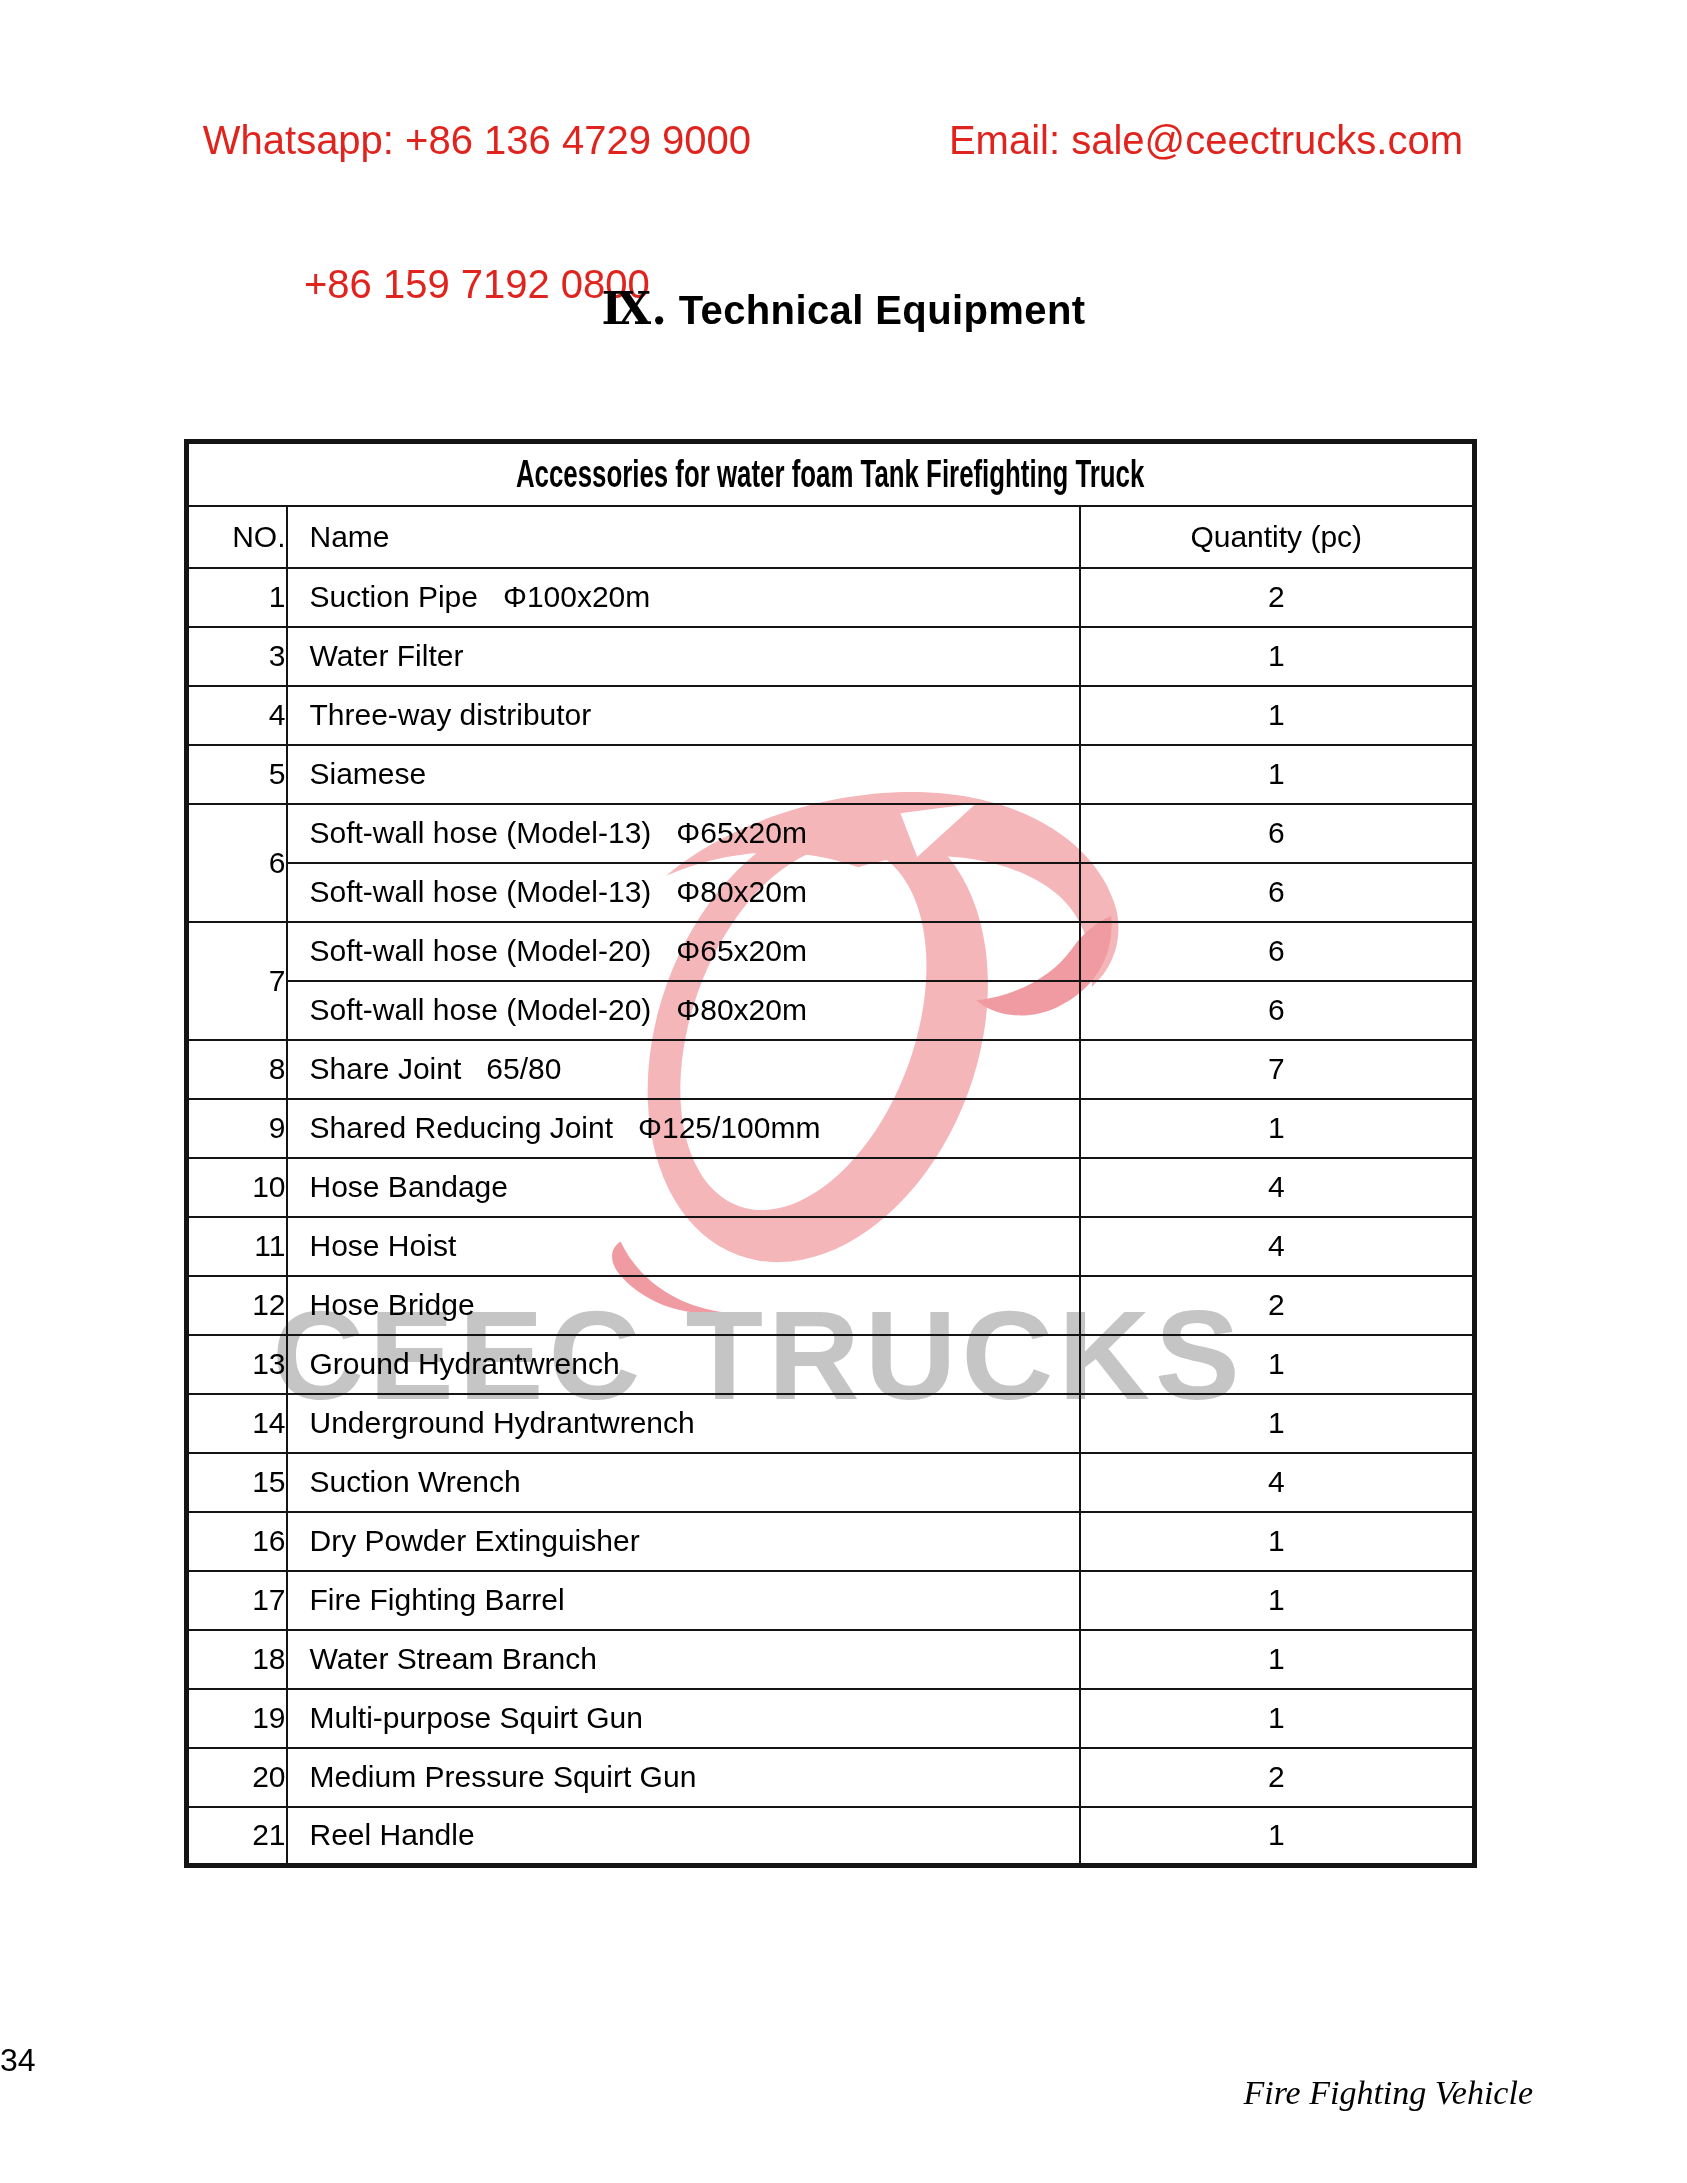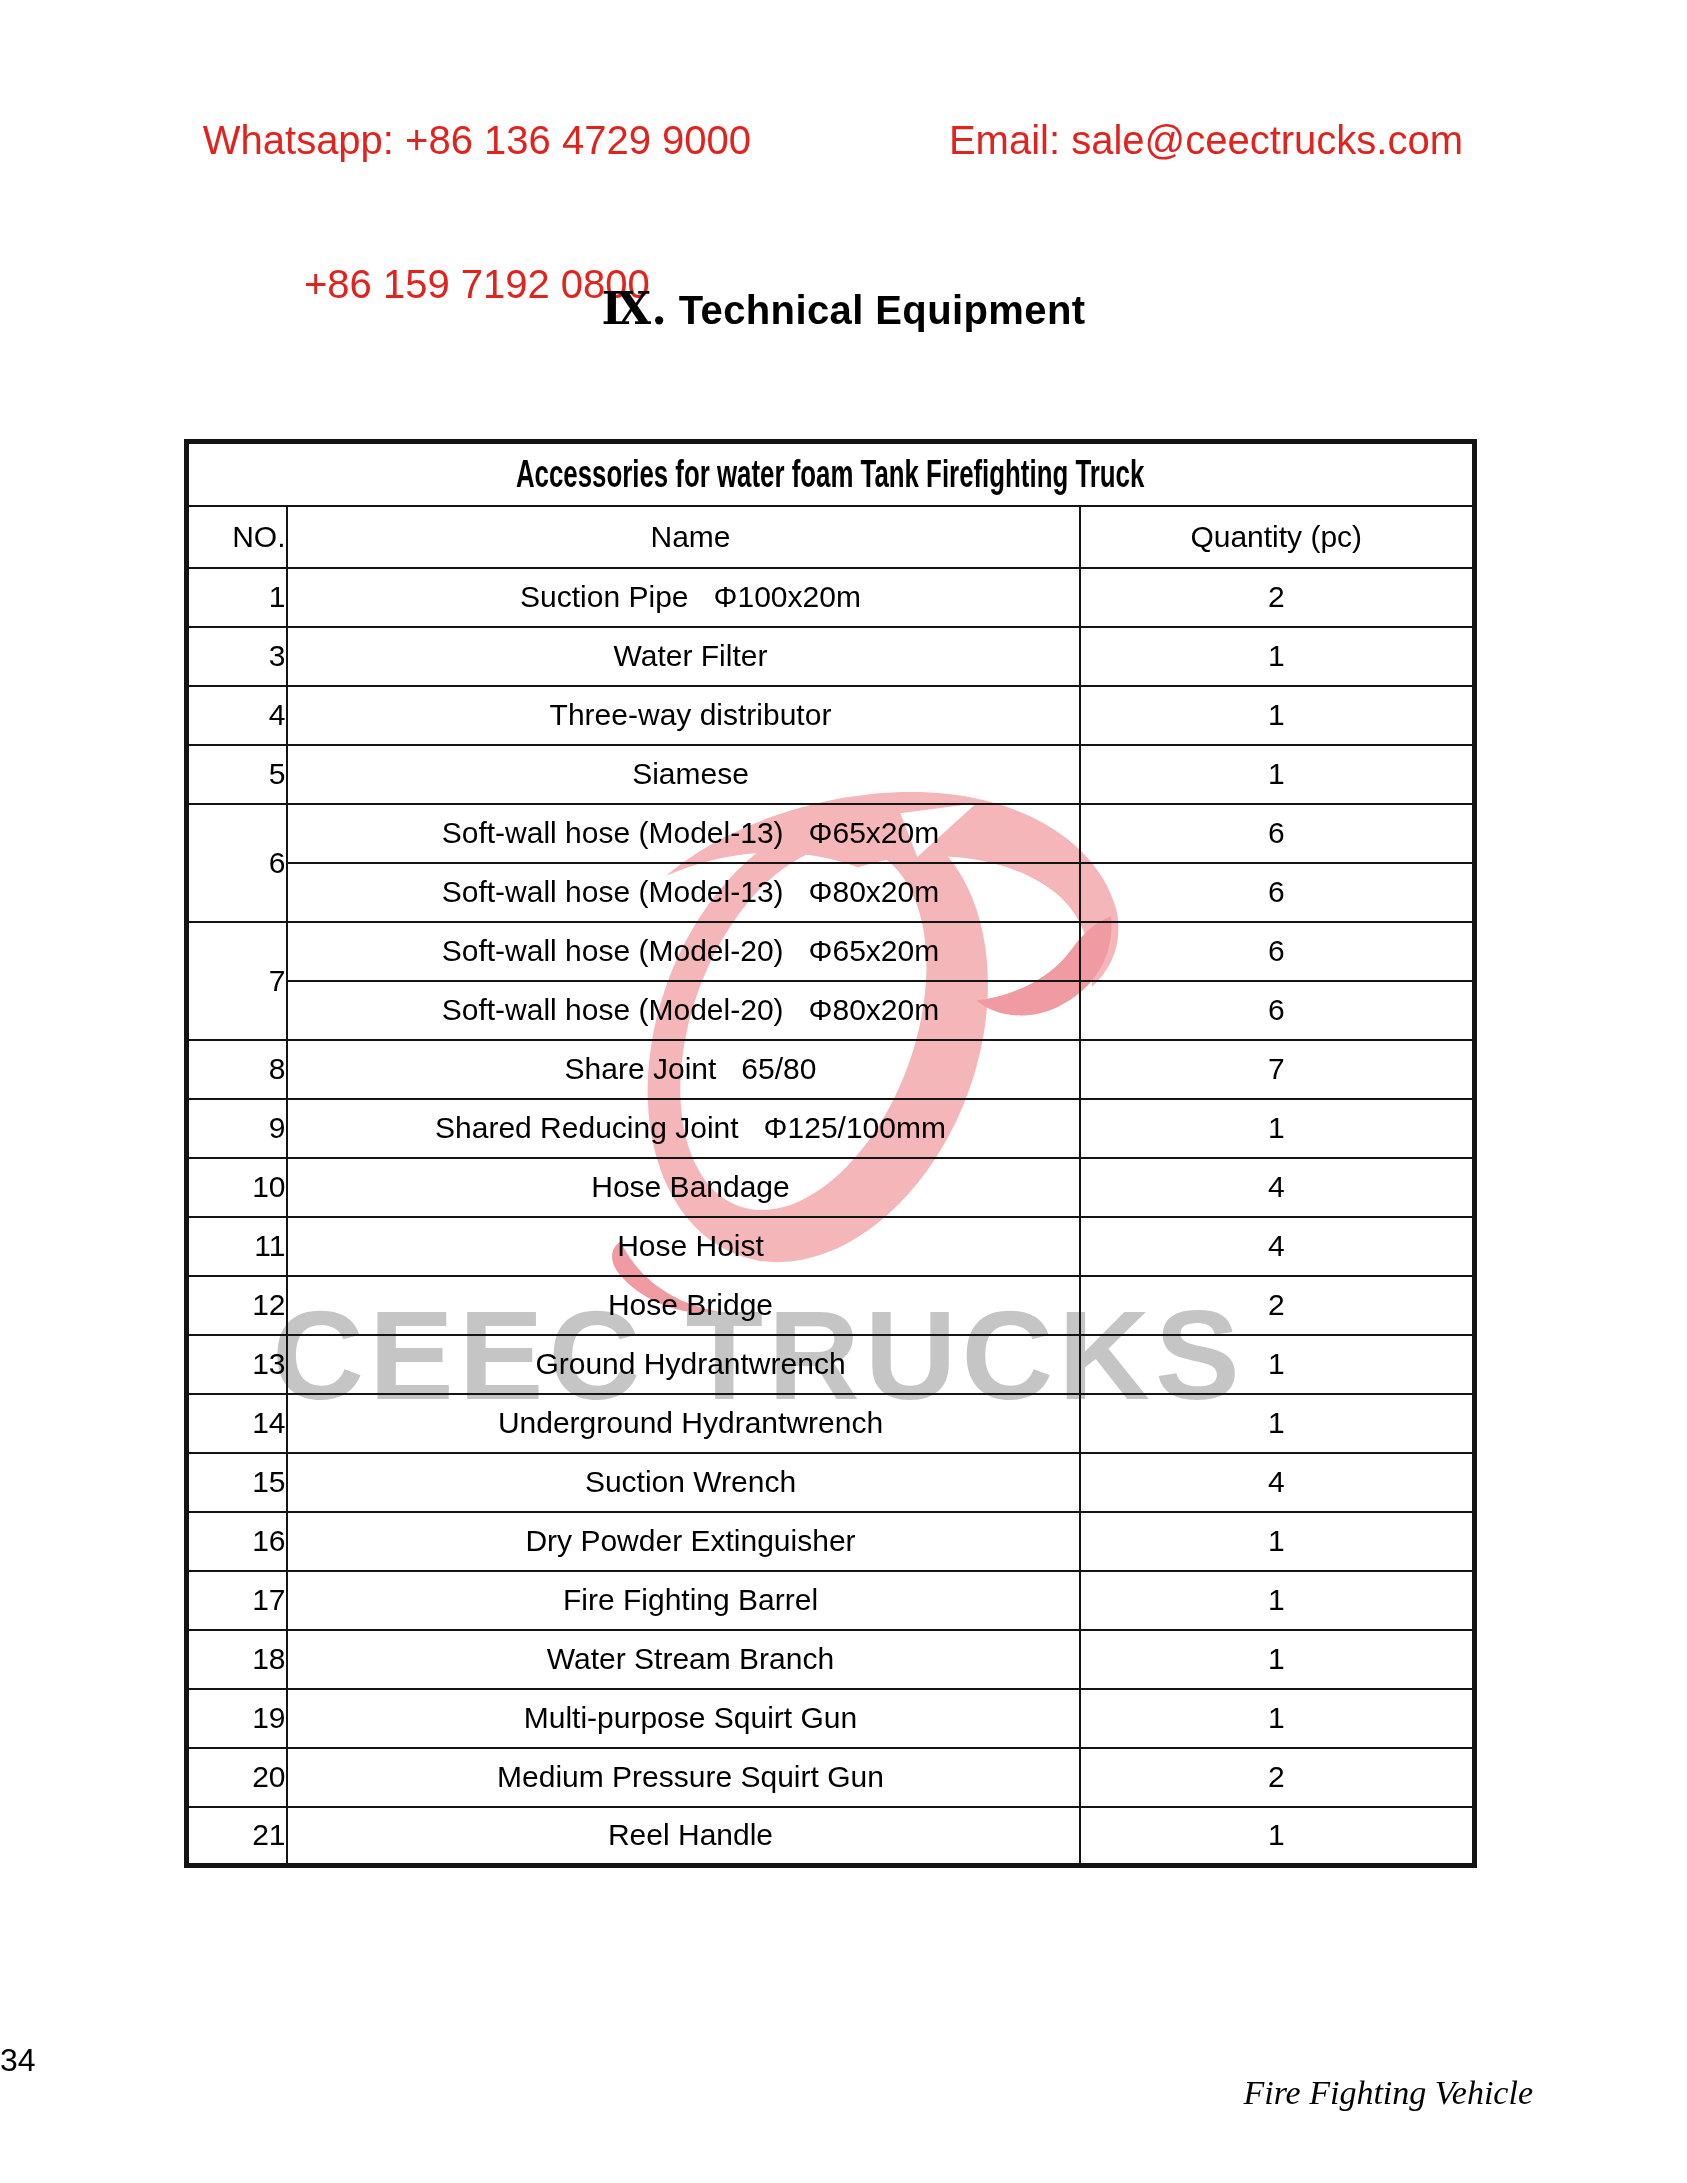--- a/index.html
+++ b/index.html
@@ -102,21 +102,21 @@
   tr.caption-row .caption-text {
     display: inline-block;
     font-size: 38px;
     font-weight: bold;
     transform: scaleX(0.68);
     transform-origin: center;
     white-space: nowrap;
   }
   tr.header-row th { height: 62px; }
   .col-no  { text-align: right; }
-  .col-name { text-align: center; padding-left: 15px; white-space: pre; }
+  .col-name { text-align: left; padding-left: 22px; white-space: pre; }
   .col-qty { text-align: center; }
   tbody td { height: 59px; }
 
   
   .page-number {
     position: absolute;
     top: 2042px;
     left: 0;
     width: 1687px;
     font-size: 32px;

